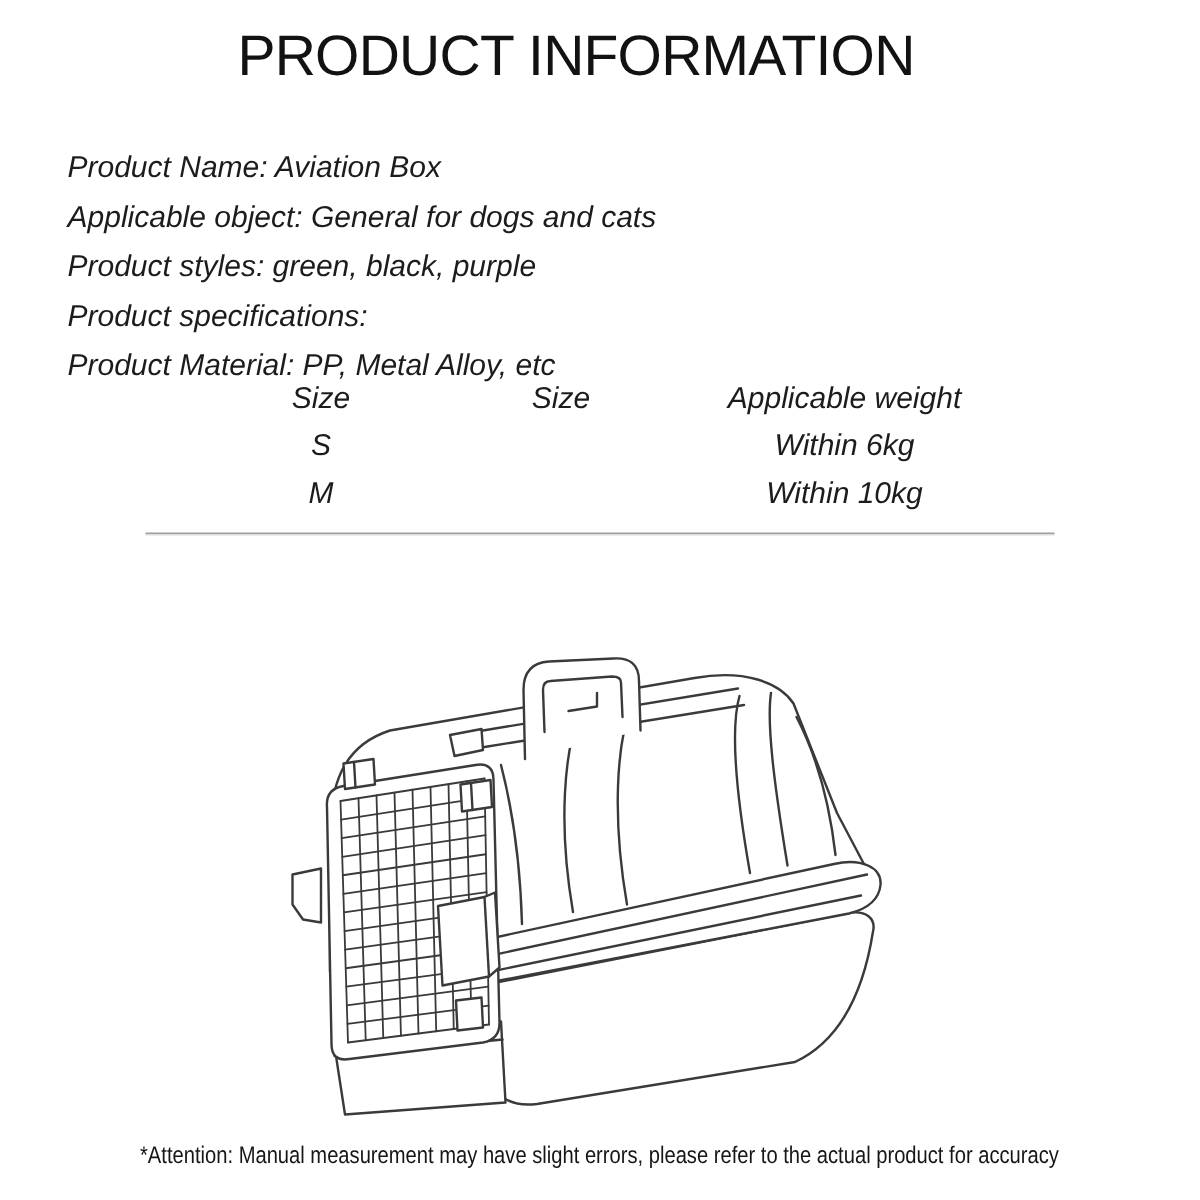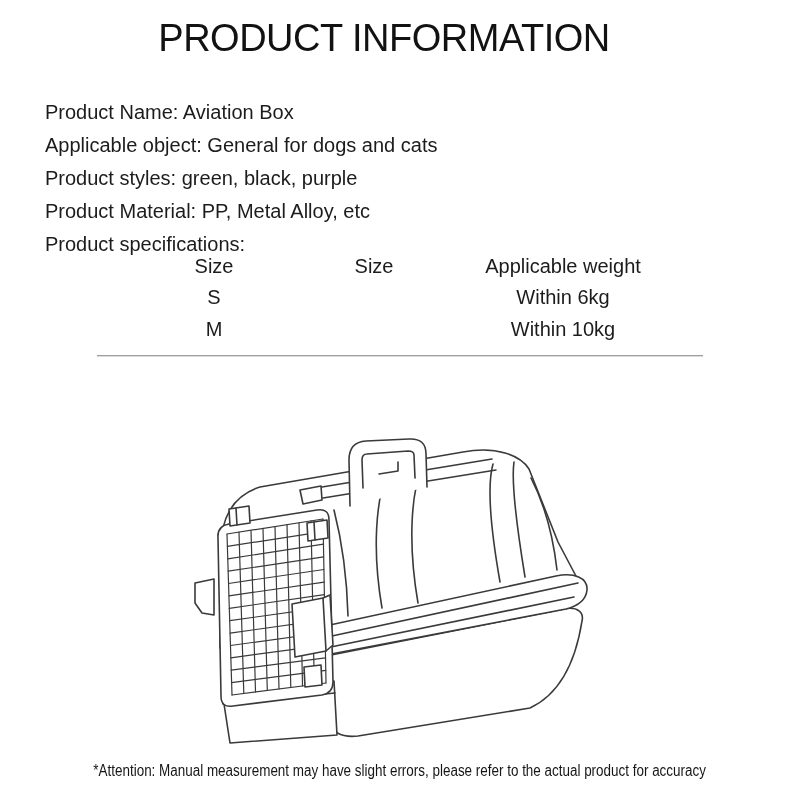--- a/index.html
+++ b/index.html
@@ -10,22 +10,22 @@
   .page{
     position:relative;width:800px;height:800px;background:var(--bg);
     overflow:hidden;color:var(--ink);
   }
   .title{
     position:absolute;top:16px;left:0;width:768px;height:44px;line-height:44px;
     text-align:center;font-size:38px;font-weight:normal;letter-spacing:-0.5px;color:#121212;
     white-space:nowrap;
   }
   .details{position:absolute;left:45px;top:96px;}
-  .detail-line{height:33px;line-height:33px;font-size:20px;white-space:nowrap;}
-  .spec-table{position:absolute;left:0;top:0;width:800px;height:350px;}
+  .detail-line{height:33px;line-height:33px;font-size:20px;white-space:nowrap;font-style:italic;}
+  .spec-table{position:absolute;left:0;top:0;width:800px;height:350px;font-style:italic;}
   .cell{
     position:absolute;transform:translateX(-50%);white-space:nowrap;
     font-size:20px;height:26px;line-height:26px;text-align:center;
   }
   .col-a{left:214px}.col-b{left:374px}.col-c{left:563px}
   .row-h{top:253px}.row-1{top:284px}.row-2{top:316px}
   .divider{
     position:absolute;left:97px;top:355px;width:606px;height:1px;
     background:var(--divider);box-shadow:0 1px 0 rgba(159,159,159,.35);
   }
@@ -49,22 +49,22 @@
 <body>
 
 <div class="page">
 
   <div class="title">PRODUCT INFORMATION</div>
 
   <div class="details">
     <div class="detail-line">Product Name: Aviation Box</div>
     <div class="detail-line">Applicable object: General for dogs and cats</div>
     <div class="detail-line">Product styles: green, black, purple</div>
+    <div class="detail-line">Product specifications:</div>
     <div class="detail-line">Product Material: PP, Metal Alloy, etc</div>
-    <div class="detail-line">Product specifications:</div>
   </div>
 
   <div class="spec-table">
     <div class="cell col-a row-h">Size</div>
     <div class="cell col-b row-h">Size</div>
     <div class="cell col-c row-h">Applicable weight</div>
 
     <div class="cell col-a row-1">S</div>
     <div class="cell col-c row-1">Within 6kg</div>
 

